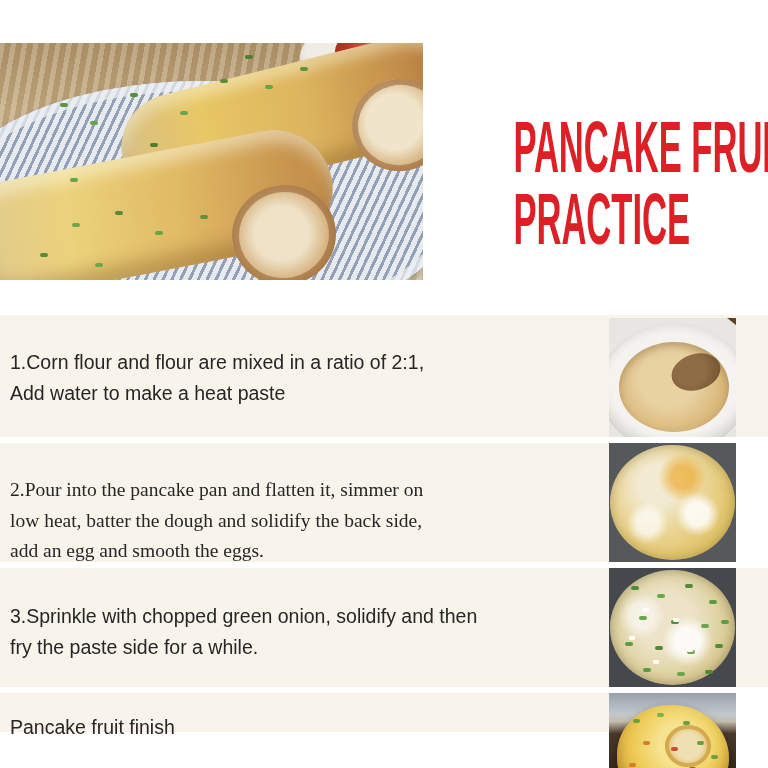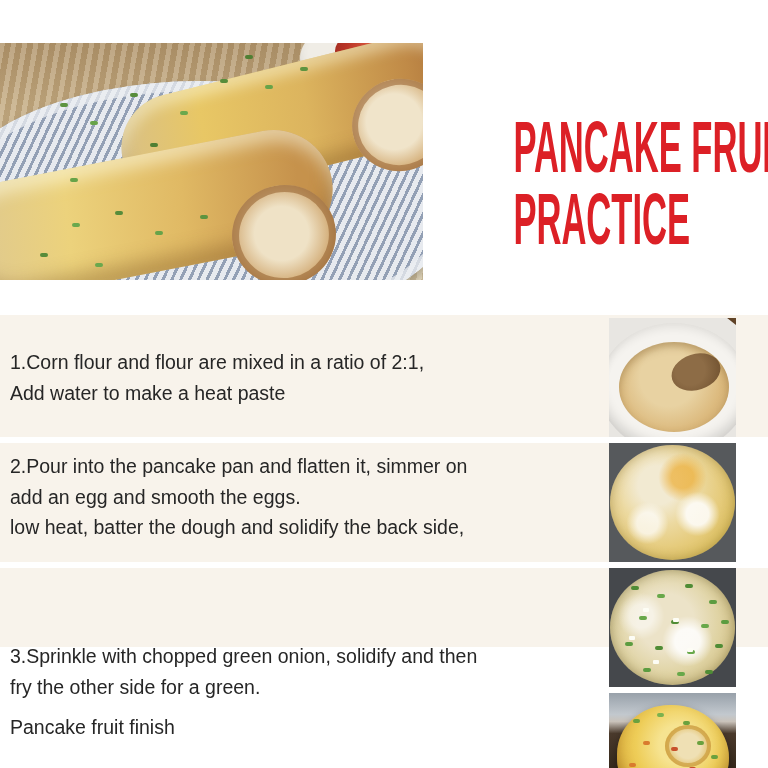--- a/index.html
+++ b/index.html
@@ -40,28 +40,28 @@
                    12px 120px 0 #6aa84d, 55px 108px 0 #578c3a, 95px 128px 0 #67a349,
                    140px 112px 0 #5d9440, -20px 150px 0 #578c3a, 35px 160px 0 #6aa84d,
                    185px -48px 0 #4f7f33, 90px 40px 0 #4f7f33, 10px 75px 0 #67a349;}
 
   
   .title{position:absolute;left:425px;top:111px;width:340px;text-align:center;
          color:#dc2026;font-weight:700;font-size:72px;line-height:72px;
          transform:scaleX(0.48);transform-origin:50% 0;letter-spacing:0px;white-space:nowrap;}
 
   
-  .section{position:absolute;left:0;top:315px;width:768px;height:332px;background:#f8f3eb;}
+  .section{position:absolute;left:0;top:315px;width:768px;height:417px;background:#f8f3eb;}
   .gap{position:absolute;left:0;width:768px;height:6px;background:#ffffff;}
   .gap.g1{top:122px;} .gap.g2{top:247px;} .gap.g3{top:372px;}
   .right-strip{position:absolute;left:736px;width:32px;background:#ffffff;}
   .strip2{top:128px;height:119px;} .strip4{top:378px;height:75px;}
 
   .step{position:absolute;left:10px;color:#262626;font-size:19.5px;line-height:30.5px;white-space:nowrap;}
-  .step1{top:32px;} .step2{top:136px;} .step3{top:286px;margin-top:40px;} .step4{top:397px;}
+  .step1{top:32px;} .step2{top:160px;font-family:Liberation Serif, serif;} .step3{top:286px;} .step4{top:397px;}
 
   
   .thumb{position:absolute;left:609px;width:127px;height:119px;overflow:hidden;}
   .thumb.t1{top:3px;background:#e8e6e2;}
   .thumb.t2{top:128px;background:#56595c;}
   .thumb.t3{top:253px;background:#45484c;}
   .thumb.t4{top:378px;background:linear-gradient(180deg,#98a1aa 0%,#c2c8ce 18%,#79685366 24%,#4a3a2c 34%,#332619 70%,#241a10 100%);}
 
   .bowl{position:absolute;left:-10px;top:5px;width:150px;height:130px;border-radius:50%;background:#f5f3ef;
         box-shadow:inset 0 -8px 12px rgba(0,0,0,.14), inset 0 5px 8px rgba(0,0,0,.07);}
@@ -136,27 +136,27 @@
     <div class="right-strip strip2"></div>
     <div class="right-strip strip4"></div>
 
     <div class="step step1">
       <div>1.Corn flour and flour are mixed in a ratio of 2:1,</div>
       <div>Add water to make a heat paste</div>
     </div>
 
     <div class="step step2">
       <div>2.Pour into the pancake pan and flatten it, simmer on</div>
+      <div>low heat, batter the dough and solidify the back side,</div>
       <div>add an egg and smooth the eggs.</div>
-      <div>low heat, batter the dough and solidify the back side,</div>
     </div>
 
     <div class="step step3">
       <div>3.Sprinkle with chopped green onion, solidify and then</div>
-      <div>fry the other side for a green.</div>
+      <div>fry the paste side for a while.</div>
     </div>
 
     <div class="step step4">
       <div>Pancake fruit finish</div>
     </div>
 
     <div class="thumb t1">
       <div class="bowl"></div>
       <div class="batter"></div>
       <div class="spoon-handle"></div>

